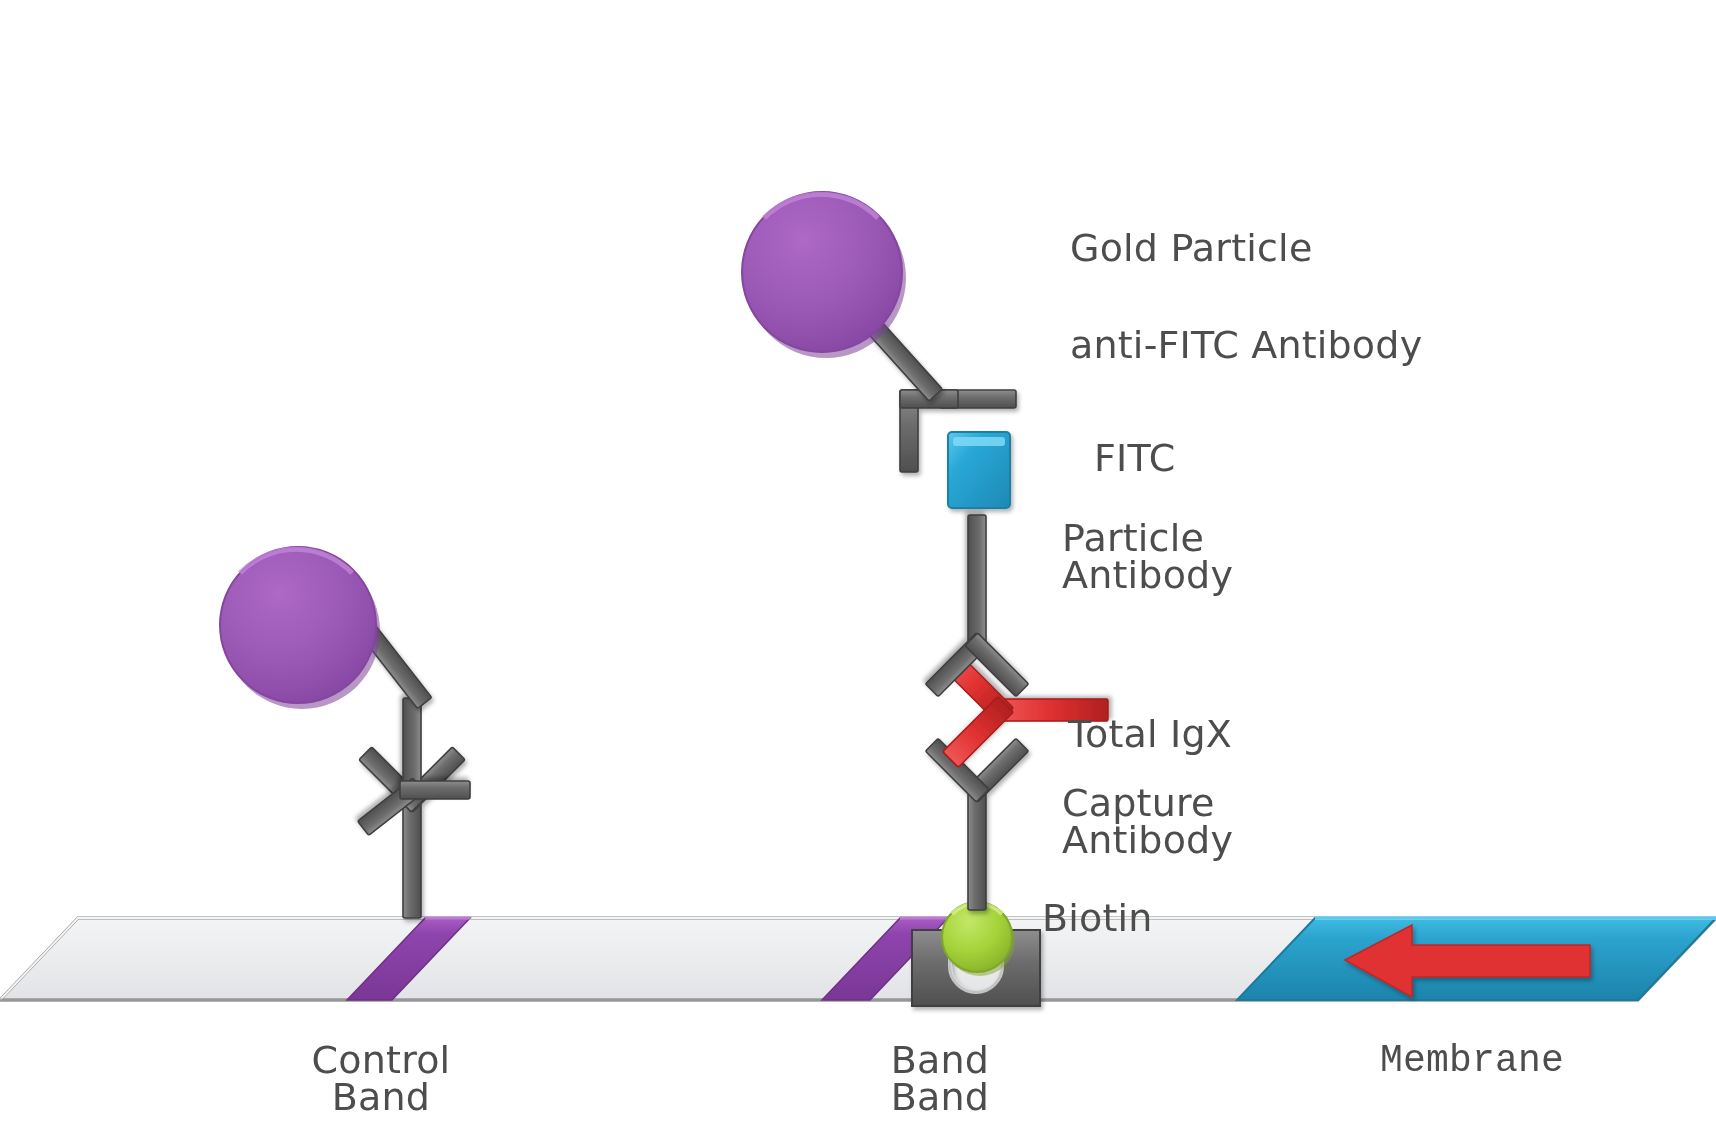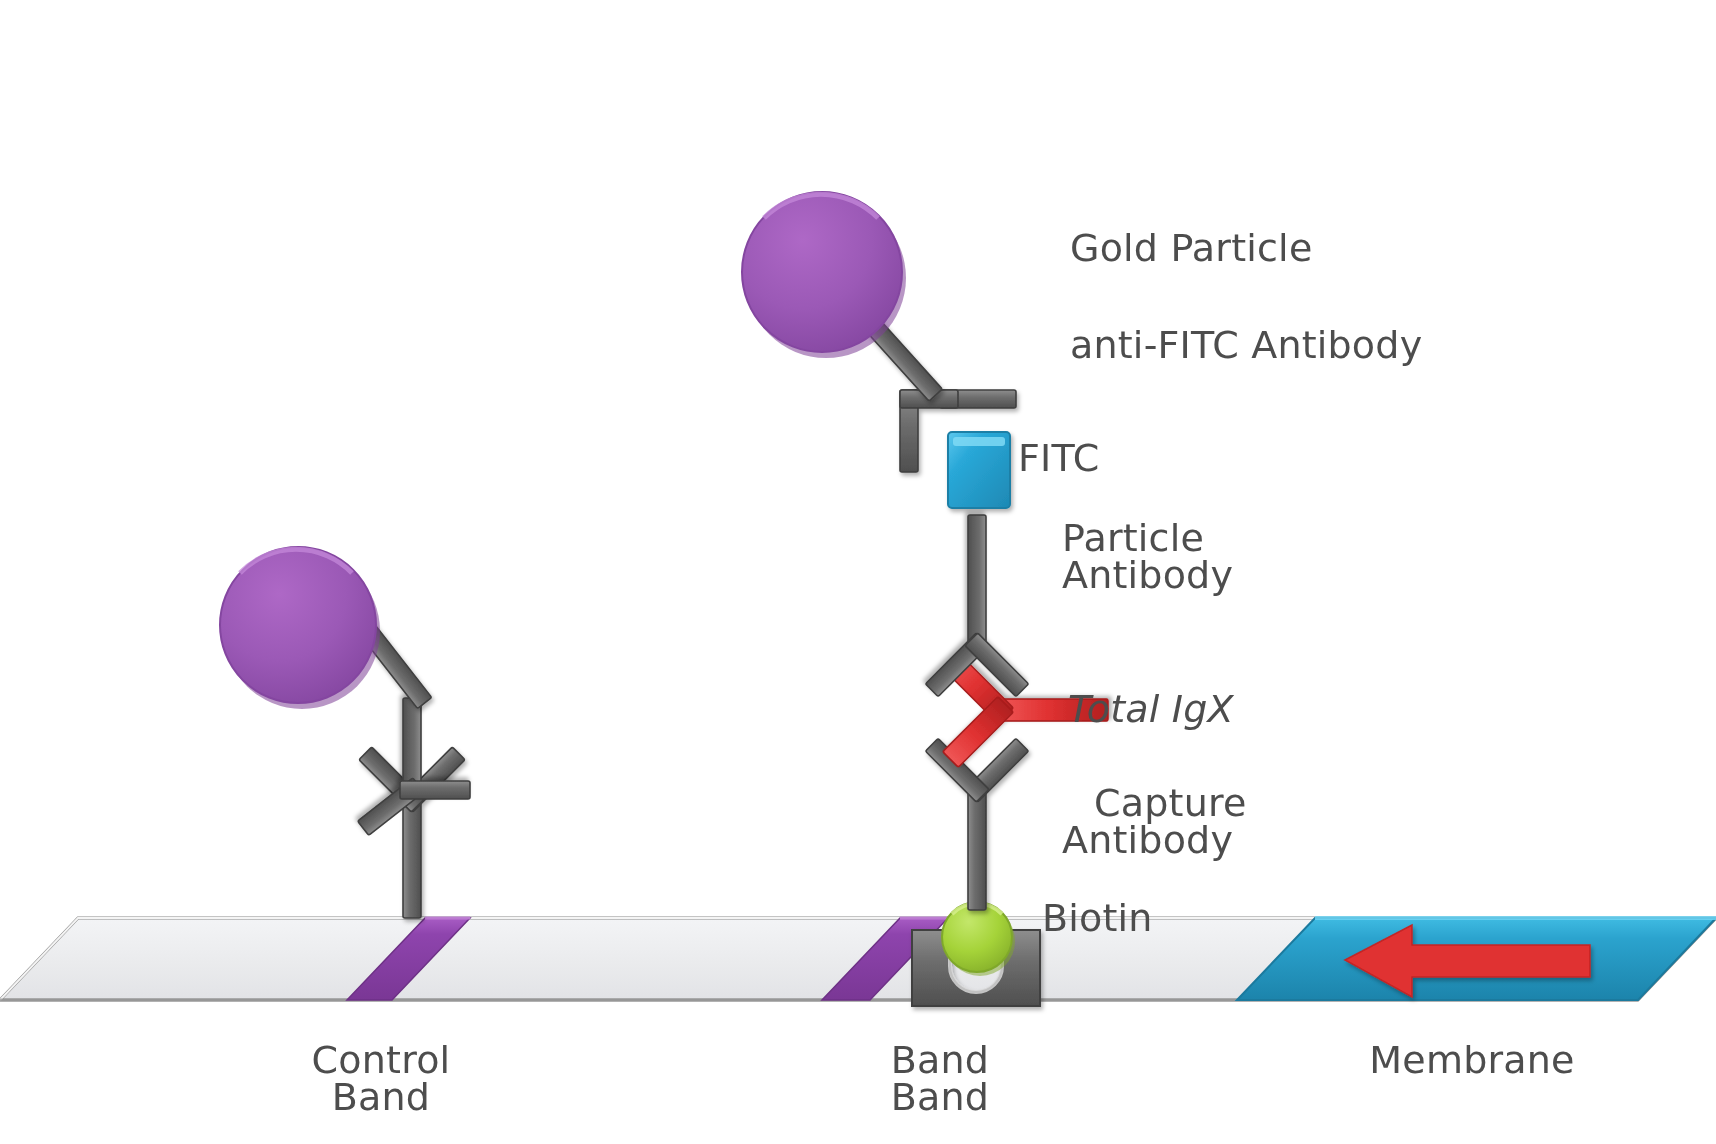--- a/index.html
+++ b/index.html
@@ -22,20 +22,21 @@
     color: #4d4d4d;
     font-family: "DejaVu Sans", sans-serif;
     font-size: 38px;
     line-height: 1.08;
     white-space: pre;
     letter-spacing: 0.2px;
   }
   .label.center {
     text-align: left;
     transform: translateX(-50%);
+    font-family: Liberation Mono, monospace;
   }
   svg.scene {
     position: absolute;
     left: 0;
     top: 0;
     width: 1716px;
     height: 1144px;
   }
 </style>
 </head>
@@ -216,31 +217,31 @@
         <circle cx="822" cy="272" r="80" fill="url(#gradPurple)" stroke="#8446A0" stroke-width="2"></circle>
         <path d="M 764 218 A 80 80 0 0 1 878 218" fill="none" stroke="#C488DA" stroke-width="5" opacity="0.75"></path>
       </g>
     </g>
   </svg>
 
   <div class="label" style="left:1070px; top:228px;">Gold Particle</div>
 
   <div class="label" style="left:1070px; top:325px;">anti-FITC Antibody</div>
 
-  <div class="label" style="left:1018px; top:438px;text-align:right;">FITC</div>
+  <div class="label" style="left:1094px; top:438px;text-align:right;">FITC</div>
 
   <div style="position:absolute; left:1062px; top:518px;">
     <div class="label" style="position:relative; left:0; top:0;">Particle</div>
     <div class="label" style="position:relative; left:0; top:0; margin-top:-4px;">Antibody</div>
   </div>
 
-  <div class="label" style="left:1068px; top:689px;font-style:italic;">Total IgX</div>
+  <div class="label" style="left:1068px; top:714px;">Total IgX</div>
 
   <div style="position:absolute; left:1062px; top:783px;">
-    <div class="label" style="position:relative; left:0; top:0;margin-left:32px;">Capture</div>
+    <div class="label" style="position:relative; left:0; top:0;">Capture</div>
     <div class="label" style="position:relative; left:0; top:0; margin-top:-4px;">Antibody</div>
   </div>
 
   <div class="label" style="left:1042px; top:898px;">Biotin</div>
 
   <div style="position:absolute; left:381px; top:1040px; transform:translateX(-50%); text-align:center;">
     <div class="label" style="position:relative; left:0; top:0; transform:none; text-align:center;">Control</div>
     <div class="label" style="position:relative; left:0; top:0; transform:none; text-align:center; margin-top:-4px;">Band</div>
   </div>
 

